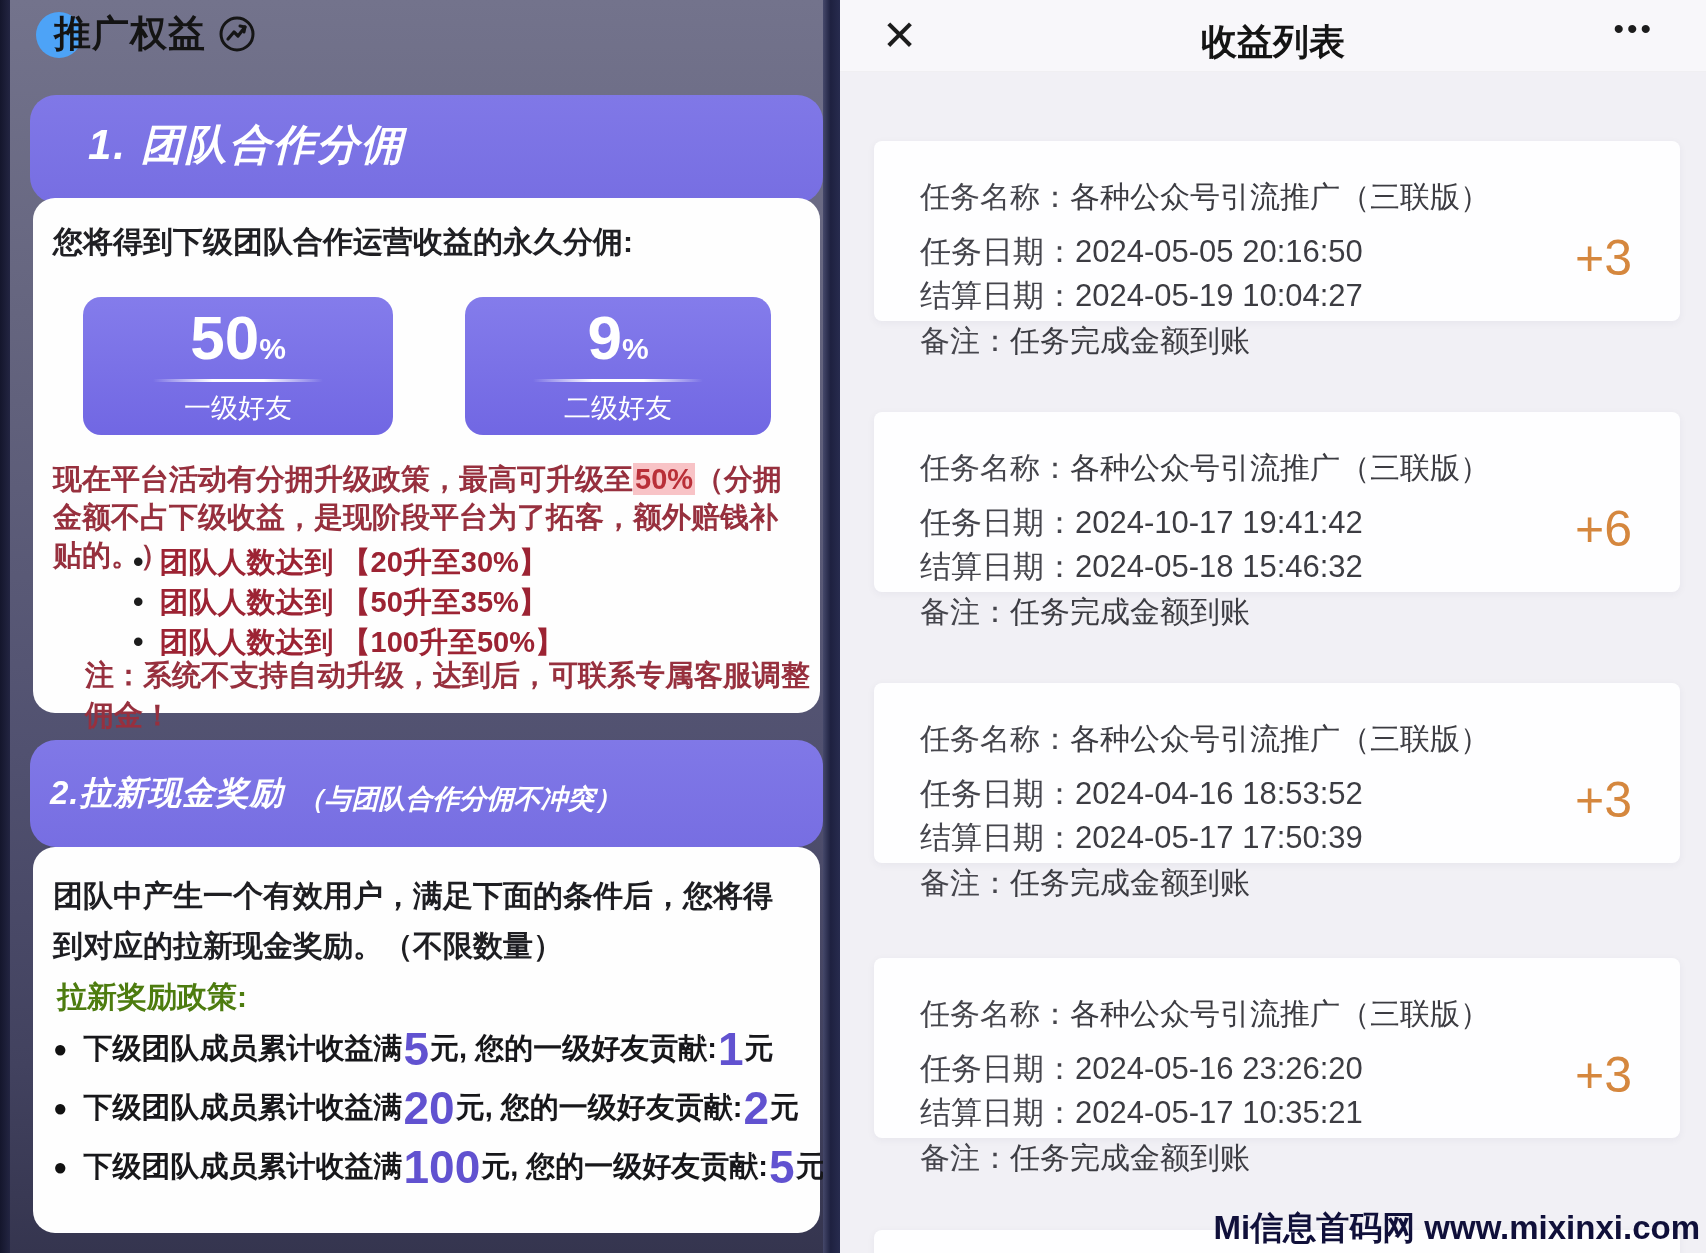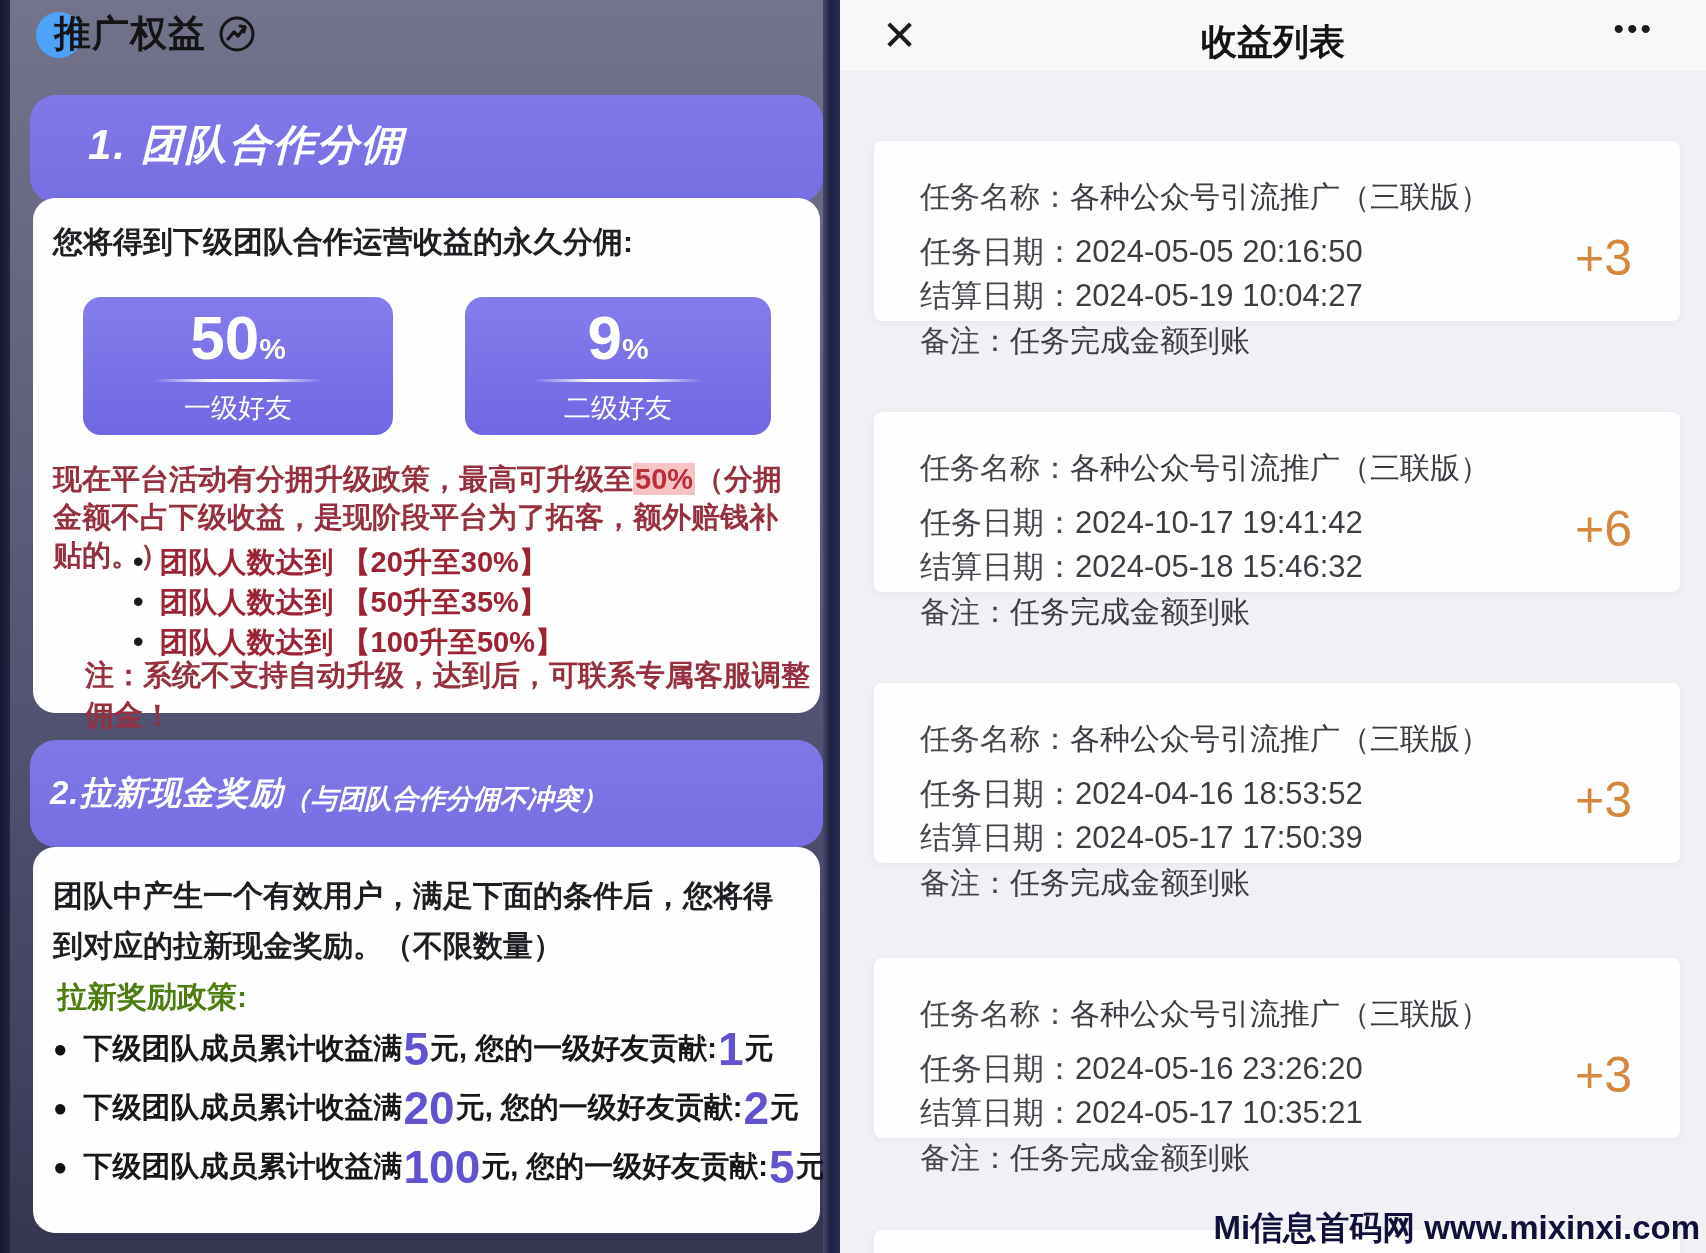--- a/index.html
+++ b/index.html
@@ -60,21 +60,21 @@
 
   .s1-note{ position:absolute; left:20px; top:458px; font-size:29px; font-weight:700; color:#97303e;margin-left:32px; }
 
   .card2-header{
     position:absolute; left:30px; top:740px; width:793px; height:107px;
     border-radius:26px; background:linear-gradient(180deg,#8078e7,#776ee2);
     display:flex; align-items:center;
   }
   .card2-title{ margin-left:20px; color:#fff; font-size:33px; font-weight:900; font-style:italic;
     letter-spacing:1px; }
-  .card2-sub{ margin-top:10px; color:#fff; font-size:27px; font-weight:700;
+  .card2-sub{ margin-left:14px; margin-top:10px; color:#fff; font-size:27px; font-weight:700;
     font-style:italic; }
 
   .card2-body{
     position:absolute; left:33px; top:847px; width:787px; height:386px;
     background:#fefefe; border-radius:22px;
   }
   .s2-intro{ position:absolute; left:20px; top:24px; width:740px; font-size:30px; font-weight:700;
     color:#1e1e22; line-height:50px; }
   .s2-policy{ position:absolute; left:24px; top:130px; font-size:30px; font-weight:700; color:#4d7c0f; }
 

